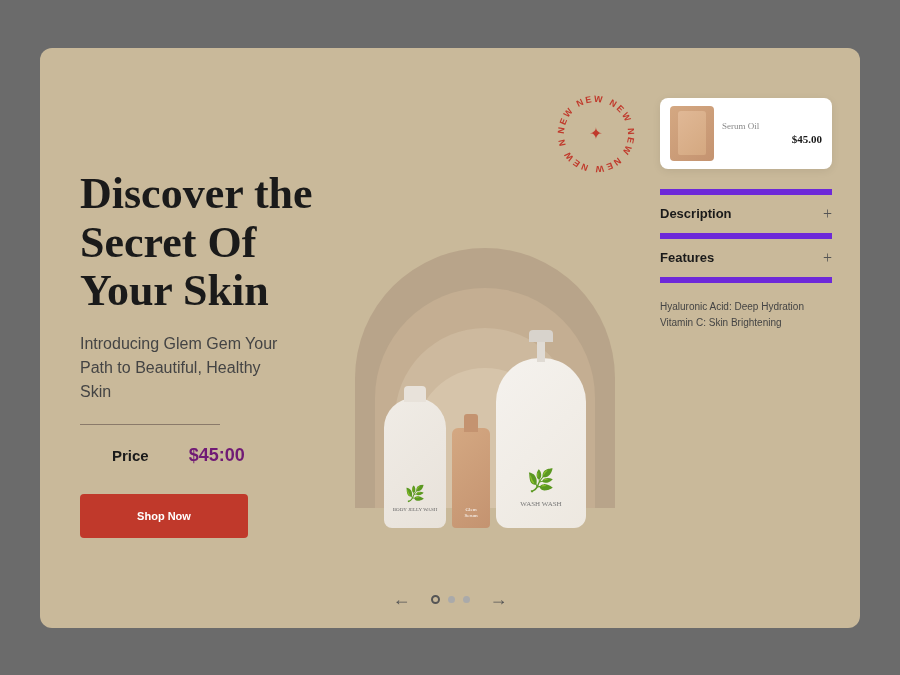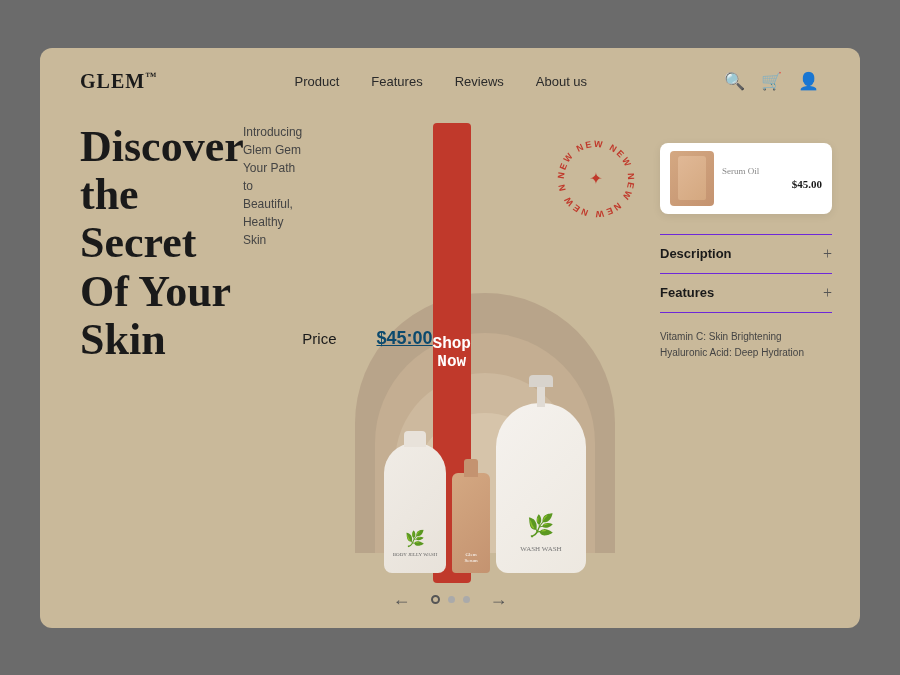--- a/index.html
+++ b/index.html
@@ -66,36 +66,36 @@
       display: flex;
       width: 100%;
       height: calc(100% - 60px);
       position: relative;
     }
     
     .left-panel {
       width: 280px;
       padding: 30px 0 30px 40px;
       display: flex;
-      flex-direction: row;
-      justify-content: flex-start;
+      flex-direction: column;
+      justify-content: flex-end;
       flex-shrink: 0;
       z-index: 10;
     }
     .hero-title {
       font-family: Georgia, 'Times New Roman', serif;
       font-size: 44px;
       font-weight: 900;
       color: #1a1a1a;
       line-height: 1.1;
       margin-bottom: 16px;
     }
     .hero-subtitle {
       font-family: Arial, sans-serif;
-      font-size: 12px;
+      font-size: 16px;
       color: #444;
       line-height: 1.5;
       margin-bottom: 20px;
       max-width: 200px;
     }
     .divider-line {
       width: 140px;
       height: 1px;
       background: #8a7a6a;
       margin-bottom: 20px;
@@ -103,39 +103,39 @@
     .price-row {
       display: flex;
       align-items: center;
       gap: 40px;
       margin-bottom: 28px;
     }
     .price-label {
       font-family: Arial, sans-serif;
       font-size: 15px;
       color: #1a1a1a;
-      font-weight: 400;
+      font-weight: 700;
+      margin-left: 32px;
     }
     .price-value {
       font-family: Arial, sans-serif;
       font-size: 18px;
-      color: #0c4a6e;
+      color: #701a75;
       font-weight: 700;
-      text-decoration: underline;
     }
     .shop-btn {
       background: #c0392b;
       color: #fff;
       border: none;
       border-radius: 4px;
-      font-family: Liberation Mono, monospace;
-      font-size: 16px;
+      font-family: Liberation Sans, sans-serif;
+      font-size: 11px;
       font-weight: 600;
       padding: 16px 0;
-      width: 148px;
+      width: 168px;
       cursor: pointer;
       text-align: center;
     }
     
     .center-panel {
       flex: 1;
       position: relative;
       display: flex;
       align-items: flex-end;
       justify-content: center;
@@ -325,21 +325,21 @@
       margin-bottom: 2px;
     }
     .product-card-price {
       font-size: 11px;
       font-weight: 700;
       color: #1a1a1a;
       text-align: right;
     }
     
     .detail-section {
-      border-top: 1px solid #6d28d9;
+      border-top: 6px solid #6d28d9;
       padding: 10px 0;
     }
     .detail-header {
       display: flex;
       justify-content: space-between;
       align-items: center;
     }
     .detail-title {
       font-family: Arial, sans-serif;
       font-size: 13px;
@@ -403,36 +403,20 @@
       width: 88px;
       height: 88px;
       z-index: 20;
     }
   </style>
 </head>
 <body>
 
 <div class="page-wrapper">
 
-  <div class="header">
-    <div class="logo">
-      <span>GLEM</span><sup>™</sup>
-    </div>
-    <nav class="nav">
-      <span class="nav-item">Product</span>
-      <span class="nav-item">Features</span>
-      <span class="nav-item">Reviews</span>
-      <span class="nav-item">About us</span>
-    </nav>
-    <div class="nav-icons">
-      <span class="nav-icon">🔍</span>
-      <span class="nav-icon">🛒</span>
-      <span class="nav-icon">👤</span>
-    </div>
-  </div>
 
   <div class="main-content">
 
     <div class="left-panel">
       <h1 class="hero-title">Discover the Secret Of Your Skin</h1>
       <p class="hero-subtitle">Introducing Glem Gem Your Path to Beautiful, Healthy Skin</p>
       <div class="divider-line"></div>
       <div class="price-row">
         <span class="price-label">Price</span>
         <span class="price-value">$45:00</span>
@@ -505,22 +489,22 @@
 
       <div class="detail-section">
         <div class="detail-header">
           <span class="detail-title">Features</span>
           <span class="detail-toggle">+</span>
         </div>
       </div>
 
       <div class="detail-section">
         <div class="detail-content">
+          <div class="detail-text">Hyaluronic Acid: Deep Hydration</div>
           <div class="detail-text">Vitamin C: Skin Brightening</div>
-          <div class="detail-text">Hyaluronic Acid: Deep Hydration</div>
         </div>
       </div>
     </div>
   </div>
 
   <div class="bottom-nav">
     <span class="nav-arrow">←</span>
     <div class="dots">
       <div class="dot active"></div>
       <div class="dot"></div>

